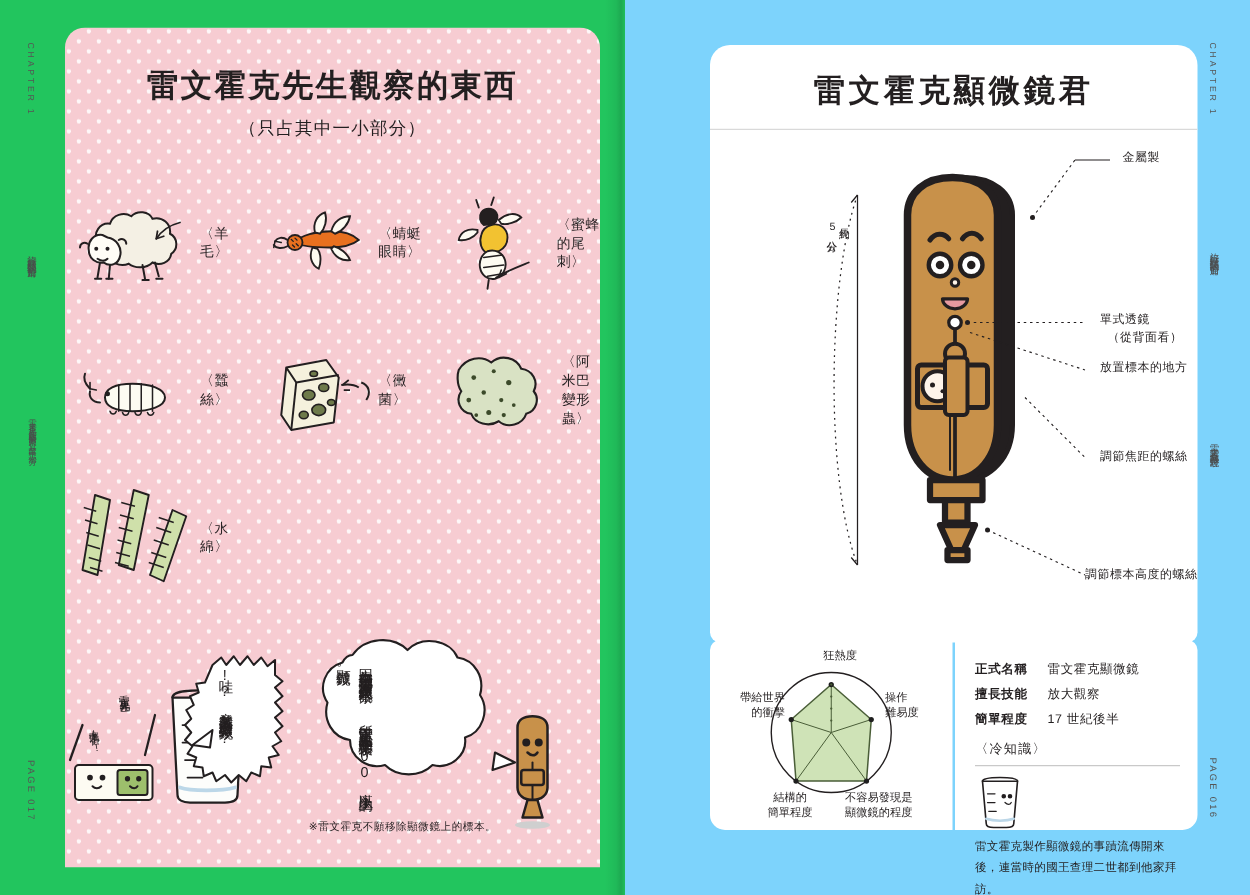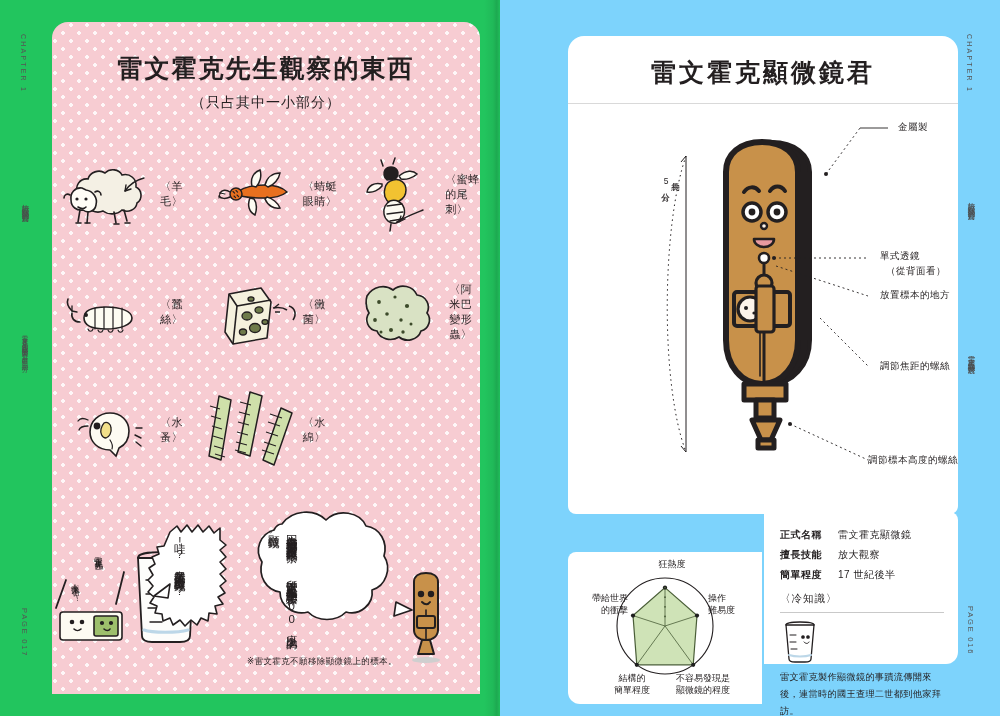--- a/index.html
+++ b/index.html
@@ -115,21 +115,20 @@
     text-align: center; padding-top: 20px;
     font-size: 25px; font-weight: 700; color: #231f20; letter-spacing: 3px;
     font-family: "DejaVu Sans", "Liberation Sans", sans-serif;
   }
   .rp-title-rule {
     margin: 14px 0 0 0; height: 1px; background: #d9d9d9; width: 100%;
   }
   .rp-bottom-left {
     left: 68px; top: 512px; width: 194px; height: 152px;
     border-radius: 8px 0 0 12px;
-    margin-top: 40px;
   }
   .rp-bottom-right {
     left: 264px; top: 512px; width: 194px; height: 152px;
     border-radius: 0 8px 12px 0;
   }
 
   .spec-row { display: flex; align-items: flex-start; font-size: 10px; color: #231f20; margin-bottom: 6px; }
   .spec-key { font-weight: 700; width: 58px; letter-spacing: .5px; }
   .spec-val { letter-spacing: .5px; }
   .trivia-head { font-size: 10.5px; color: #231f20; margin: 10px 0 6px 0; letter-spacing: 1px; }
@@ -289,35 +288,20 @@
                     <circle cx="74" cy="54" r="1.5"></circle>
                   <circle cx="44" cy="62" r="1.5"></circle>
                     <circle cx="66" cy="62" r="1.7"></circle>
                 </g>
               </g>
             </svg>
           </div>
           <div class="cap">〈阿米巴變形蟲〉</div>
         </div>
 
-        <div class="cell">
-          <div class="art">
-            <svg width="108" height="76" viewBox="0 0 108 76">
-              <g stroke="#231f20" stroke-width="1.6" stroke-linecap="round" fill="none">
-                <path d="M38 42c0-11 9-19 20-19s19 8 19 18c0 8-4 14-10 17l-3 8-6-6c-12 0-20-8-20-18z" fill="#fdfbf2"></path>
-                <path d="M52 33c3-2 7 1 7 5 1 5-2 9-5 10-4 0-6-5-5-9 1-3 2-5 3-6z" fill="#f2e08a" stroke-width="1.3"></path>
-                <circle cx="45" cy="36" r="2.6" fill="#231f20"></circle>
-                <path d="M36 30c-4-2-8-2-10 1M36 36c-4 0-8 1-9 4" stroke-width="1.3"></path>
-                <path d="M58 50c2 3 3 6 2 9" stroke-width="1.2"></path>
-                <path d="M84 38h6M83 45l6 3M84 52l5 4" stroke-width="1.4"></path>
-              </g>
-            </svg>
-          </div>
-          <div class="cap">〈水蚤〉</div>
-        </div>
 
         <div class="cell">
           <div class="art">
             <svg width="108" height="84" viewBox="0 0 108 84">
               <g stroke="#231f20" stroke-width="1.5" fill="none" stroke-linejoin="round">
                 <path d="M24 10l12 4-10 60-12-4z" fill="#cfe0aa"></path>
                 <path d="M15 20l10 3M16 30l10 3M17 40l10 3M18 50l10 3M19 60l10 3M20 68l10 3" stroke-width="1.1"></path>
                 <path d="M55 6l12 4-12 60-12-4z" fill="#cfe0aa"></path>
                 <path d="M45 16l11 3M44 26l11 3M43 36l11 3M42 46l11 3M41 56l11 3M40 64l11 3" stroke-width="1.1"></path>
                 <path d="M86 22l11 5-18 52-11-5z" fill="#cfe0aa"></path>

